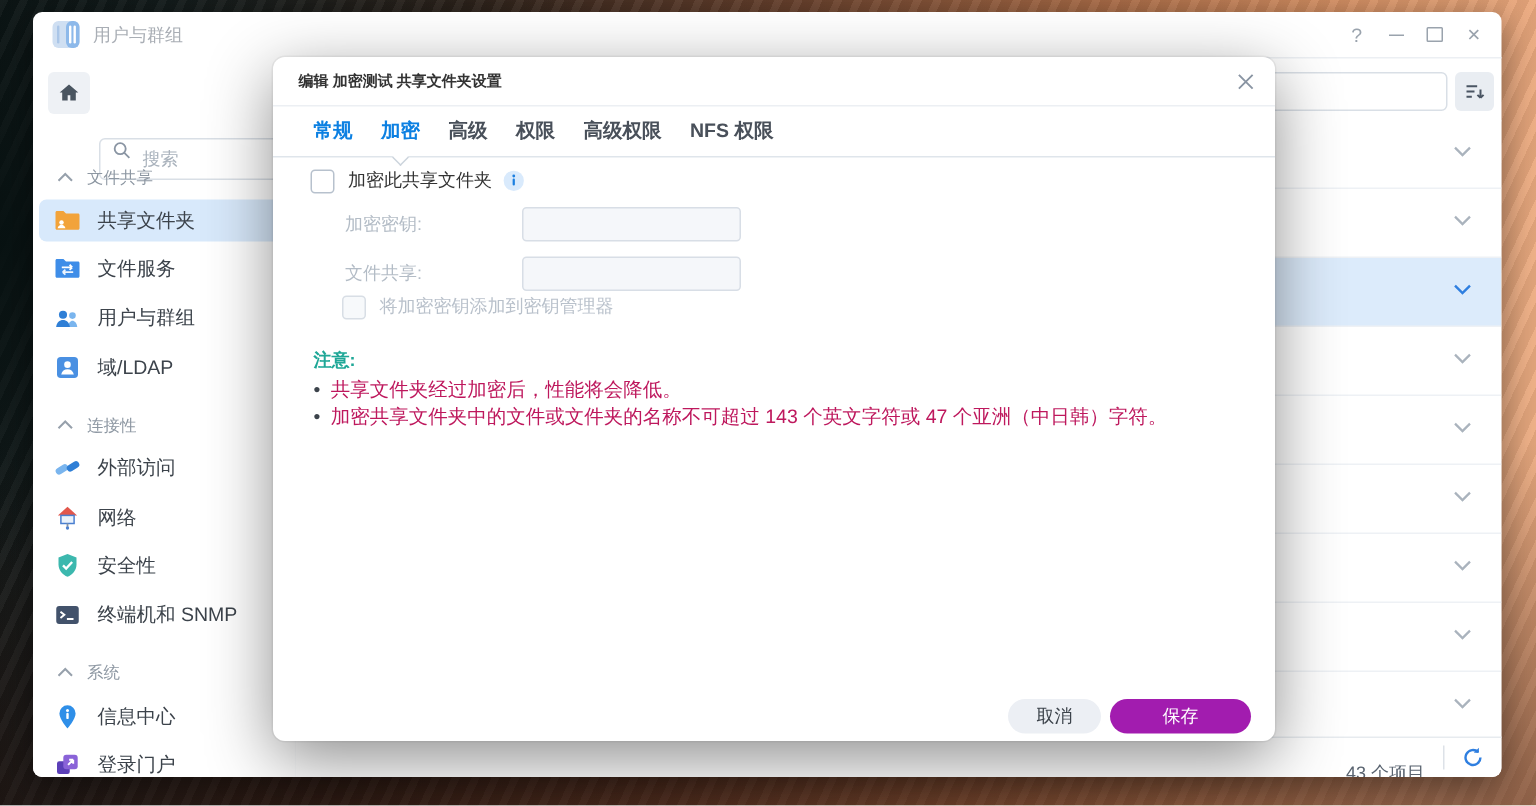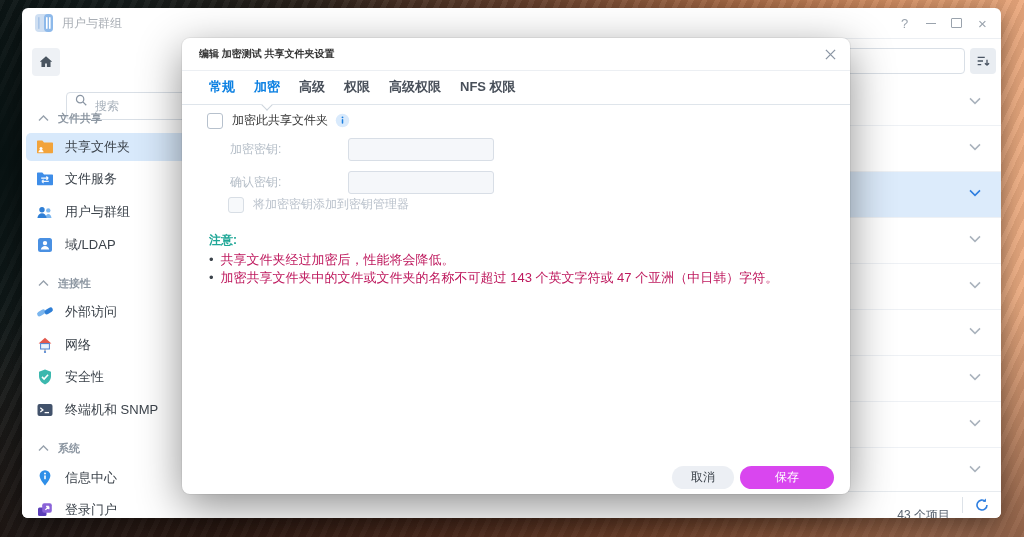--- a/index.html
+++ b/index.html
@@ -27,21 +27,21 @@
   
   .sidebar{position:absolute;left:0;top:30px;bottom:0;width:175px;border-right:1px solid #eceff3;
     background:#fff;overflow:hidden;border-radius:0 0 0 6px;}
   .home-btn{position:absolute;left:10px;top:10px;width:28px;height:28px;background:#eef1f5;border-radius:4px;
     display:flex;align-items:center;justify-content:center;cursor:pointer;}
   .search-box{position:absolute;left:44px;top:10px;width:124px;height:26px;border:1px solid #d9dfe6;
     border-radius:4px;display:flex;background:#fff;margin-top:44px;}
   .search-box svg{margin:0 5px 0 7px;flex:none;}
   .search-box input{border:0;outline:0;width:80px;font-size:12px;color:#333;background:transparent;}
   .search-box input::placeholder{color:#a9b2bc;}
-  .sb-section{position:absolute;left:0;width:175px;height:16px;display:flex;align-items:center;cursor:pointer;font-weight:bold;}
+  .sb-section{position:absolute;left:0;width:175px;height:16px;display:flex;align-items:center;cursor:pointer;}
   .sb-section .chev{margin-left:16px;}
   .sb-section .sec-label{margin-left:9px;font-size:11px;color:#8d97a2;}
   .sb-item{position:absolute;left:4px;width:167px;height:28px;border-radius:5px;display:flex;
     align-items:center;cursor:pointer;}
   .sb-item.selected{background:#d8e9fb;}
   .sb-item .ic{margin-left:10px;width:18px;height:18px;flex:none;}
   .sb-item .lbl{margin-left:11px;font-size:13px;color:#3c434b;white-space:nowrap;}
   
   .main{position:absolute;left:175px;top:30px;right:0;bottom:0;border-radius:0 0 6px 0;overflow:hidden;}
   .toolbar{position:absolute;left:0;top:0;right:0;height:42px;border-bottom:1px solid #eef1f5;}
@@ -85,21 +85,21 @@
   .field-input{position:absolute;left:166px;width:140px;height:19px;background:#f5f7fa;
     border:1px solid #d8dee6;border-radius:3px;}
   .sub-cb-row{position:absolute;left:46px;top:92px;display:flex;align-items:center;}
   .sub-cb-row .cb-label{margin-left:9px;font-size:12px;color:#b9c1cb;}
   .note-title{position:absolute;left:27px;top:128px;font-size:12px;font-weight:600;color:#1fa797;}
   .note-line{position:absolute;left:27px;font-size:13px;color:#be185d;}
   .note-line::before{content:'•';margin-right:7px;color:#3c434b;}
   .dlg-btn{position:absolute;height:23px;border-radius:12px;display:flex;align-items:center;
     justify-content:center;font-size:12px;cursor:pointer;}
   .btn-cancel{left:490px;top:428px;width:62px;background:#eceff4;color:#3c434b;}
-  .btn-save{left:558px;top:428px;width:94px;background:#d946ef;color:#fff;}
+  .btn-save{left:558px;top:428px;width:94px;background:#a21caf;color:#fff;}
   svg{display:block;}
 </style>
 </head>
 <body>
 
 <div class="screen">
 
   <div class="window">
 
     <div class="titlebar">
@@ -338,21 +338,21 @@
         <svg class="info" viewBox="0 0 16 16">
           <circle cx="8" cy="8" r="7.2" fill="#d9eafc"></circle>
           <circle cx="8" cy="4.6" r="1" fill="#1c7fe0"></circle>
           <rect x="7.2" y="6.4" width="1.6" height="5" rx=".8" fill="#1c7fe0"></rect>
         </svg>
       </div>
 
       <span class="field-label" style="top:37px">加密密钥:</span>
       <input class="field-input" style="top: 34px;" disabled="">
 
-      <span class="field-label" style="top:70px">确认密钥:</span>
+      <span class="field-label" style="top:70px">文件共享:</span>
       <input class="field-input" style="top: 67px;" disabled="">
 
       <div class="sub-cb-row">
         <div class="cb disabled"></div>
         <span class="cb-label">将加密密钥添加到密钥管理器</span>
       </div>
 
       <div class="note-title">注意:</div>
       <div class="note-line" style="top:147px">共享文件夹经过加密后，性能将会降低。</div>
       <div class="note-line" style="top:165px">加密共享文件夹中的文件或文件夹的名称不可超过 143 个英文字符或 47 个亚洲（中日韩）字符。</div>

